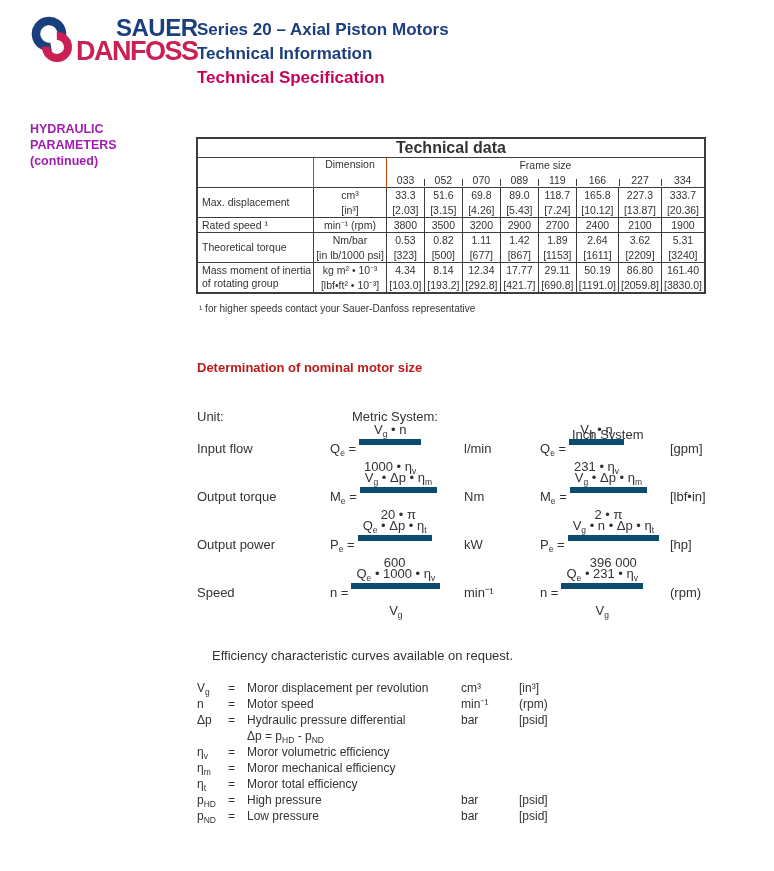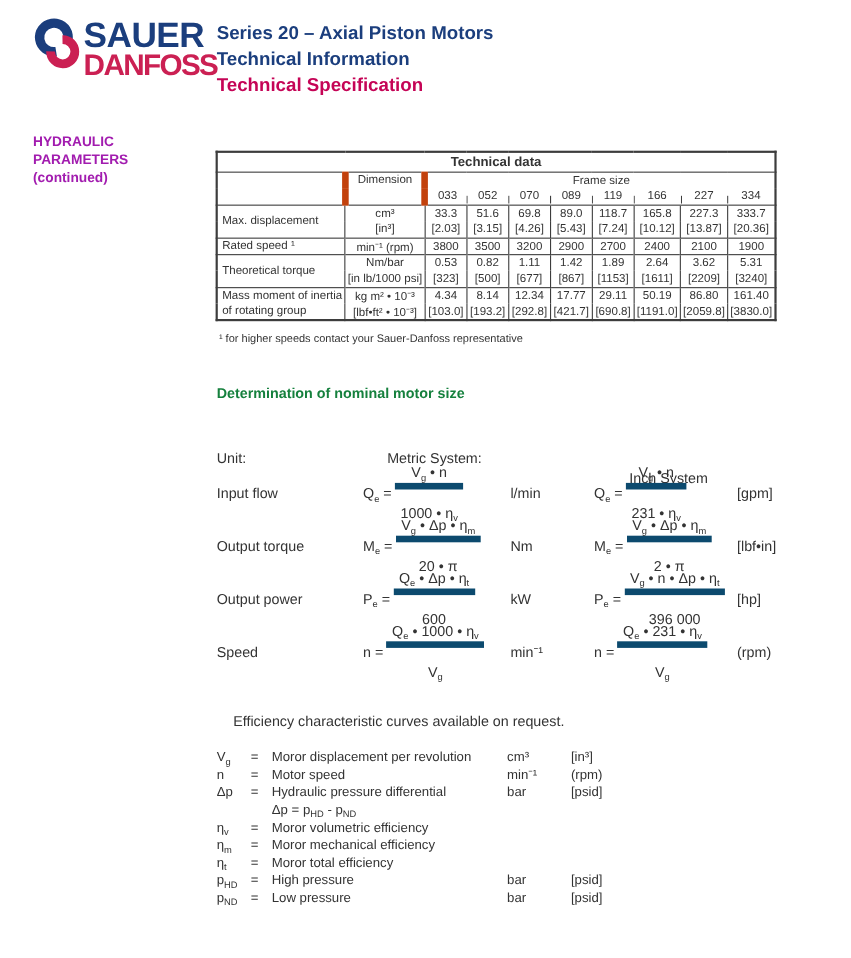--- a/index.html
+++ b/index.html
@@ -3,49 +3,49 @@
 <meta charset="utf-8">
 <style>
   * { margin:0; padding:0; box-sizing:border-box; }
   body { background:#ffffff; font-family:"Liberation Sans", sans-serif; color:#333; }
   .page { position:relative; width:774px; height:871px; background:#fff; overflow:hidden; }
 
   
   .logo { position:absolute; left:30px; top:16px; display:flex; align-items:flex-start; }
   .logo-mark { width:44px; height:47px; }
   .logo-text { margin-left:2px; line-height:1; }
-  .logo-sauer { font-size:32px; font-weight:800; letter-spacing:-0.5px; color:#1b3e7d; }
+  .logo-sauer { font-size:24px; font-weight:800; letter-spacing:-0.5px; color:#1b3e7d;text-align:right; }
   .logo-danfoss { font-size:27px; font-weight:800; letter-spacing:-1.5px; color:#cb2053; margin-top:-2px; }
 
   .titles { position:absolute; left:197px; top:18px; font-size:17px; font-weight:600; line-height:24px; }
   .title-blue { color:#1b3e7d; }
   .title-red { color:#c50456; }
 
   .side-label { position:absolute; left:30px; top:121px; font-size:12.5px; font-weight:700; line-height:16px; color:#a21caf; }
 
   
   .tbl-wrap { position:absolute; left:196px; top:137px; }
   table { border-collapse:collapse; table-layout:fixed; border:2px solid #3d3d3d; }
   th, td { border:none; font-weight:normal; font-size:10.5px; color:#333; text-align:center;
            padding:0 2px; white-space:nowrap; overflow:hidden; }
   col.c-label { width:114px; } col.c-dim { width:70px; } col.c-val { width:38px; }
   tr { height:15px; }
   tr.title-row { height:18px; }
-  tr.title-row th { font-size:12px; font-weight:700; border-bottom:1px solid #3d3d3d; }
-  th.bl, td.bl { border-left:6px solid #c2410c; }
+  tr.title-row th { font-size:16px; font-weight:700; border-bottom:1px solid #3d3d3d; }
+  th.bl, td.bl { border-left:1px solid #c2410c; }
   .frame-th { position:relative; }
   .frame-th.tick::after { content:""; position:absolute; left:0; bottom:1px; width:1px; height:7px; background:#3d3d3d; }
   tbody tr.gfirst td { border-top:1px solid #3d3d3d; }
   td.lbl { text-align:left; padding-left:4px; line-height:13px; }
   td.dim, td.val { border-left:1px solid #3d3d3d; }
 
   .footnote { position:absolute; left:199px; top:303px; font-size:10px; color:#333; }
 
   
-  .det-heading { position:absolute; left:197px; top:350px; font-size:13px; font-weight:700; color:#15803d; }
+  .det-heading { position:absolute; left:197px; top:360px; font-size:13px; font-weight:700; color:#b91c1c; }
   .unit-row { position:absolute; left:197px; top:393px; width:540px; height:16px; font-size:13px; }
   .unit-row span { position:absolute; top:16px; white-space:nowrap; }
   .u-unit { left:0; } .u-metric { left:155px; } .u-inch { left:375px;margin-top:18px; }
 
   .formulas { position:absolute; left:197px; top:422px; width:560px; }
   .formula-row { display:grid; grid-template-columns:133px 117px 93px 113px 1fr; align-items:center;
                  height:48px; font-size:13px; }
   .f-label { white-space:nowrap; }
   .f-expr { display:inline-flex; align-items:center; white-space:nowrap; justify-self:start; }
   .f-unit { white-space:nowrap;padding-left:17px; }

